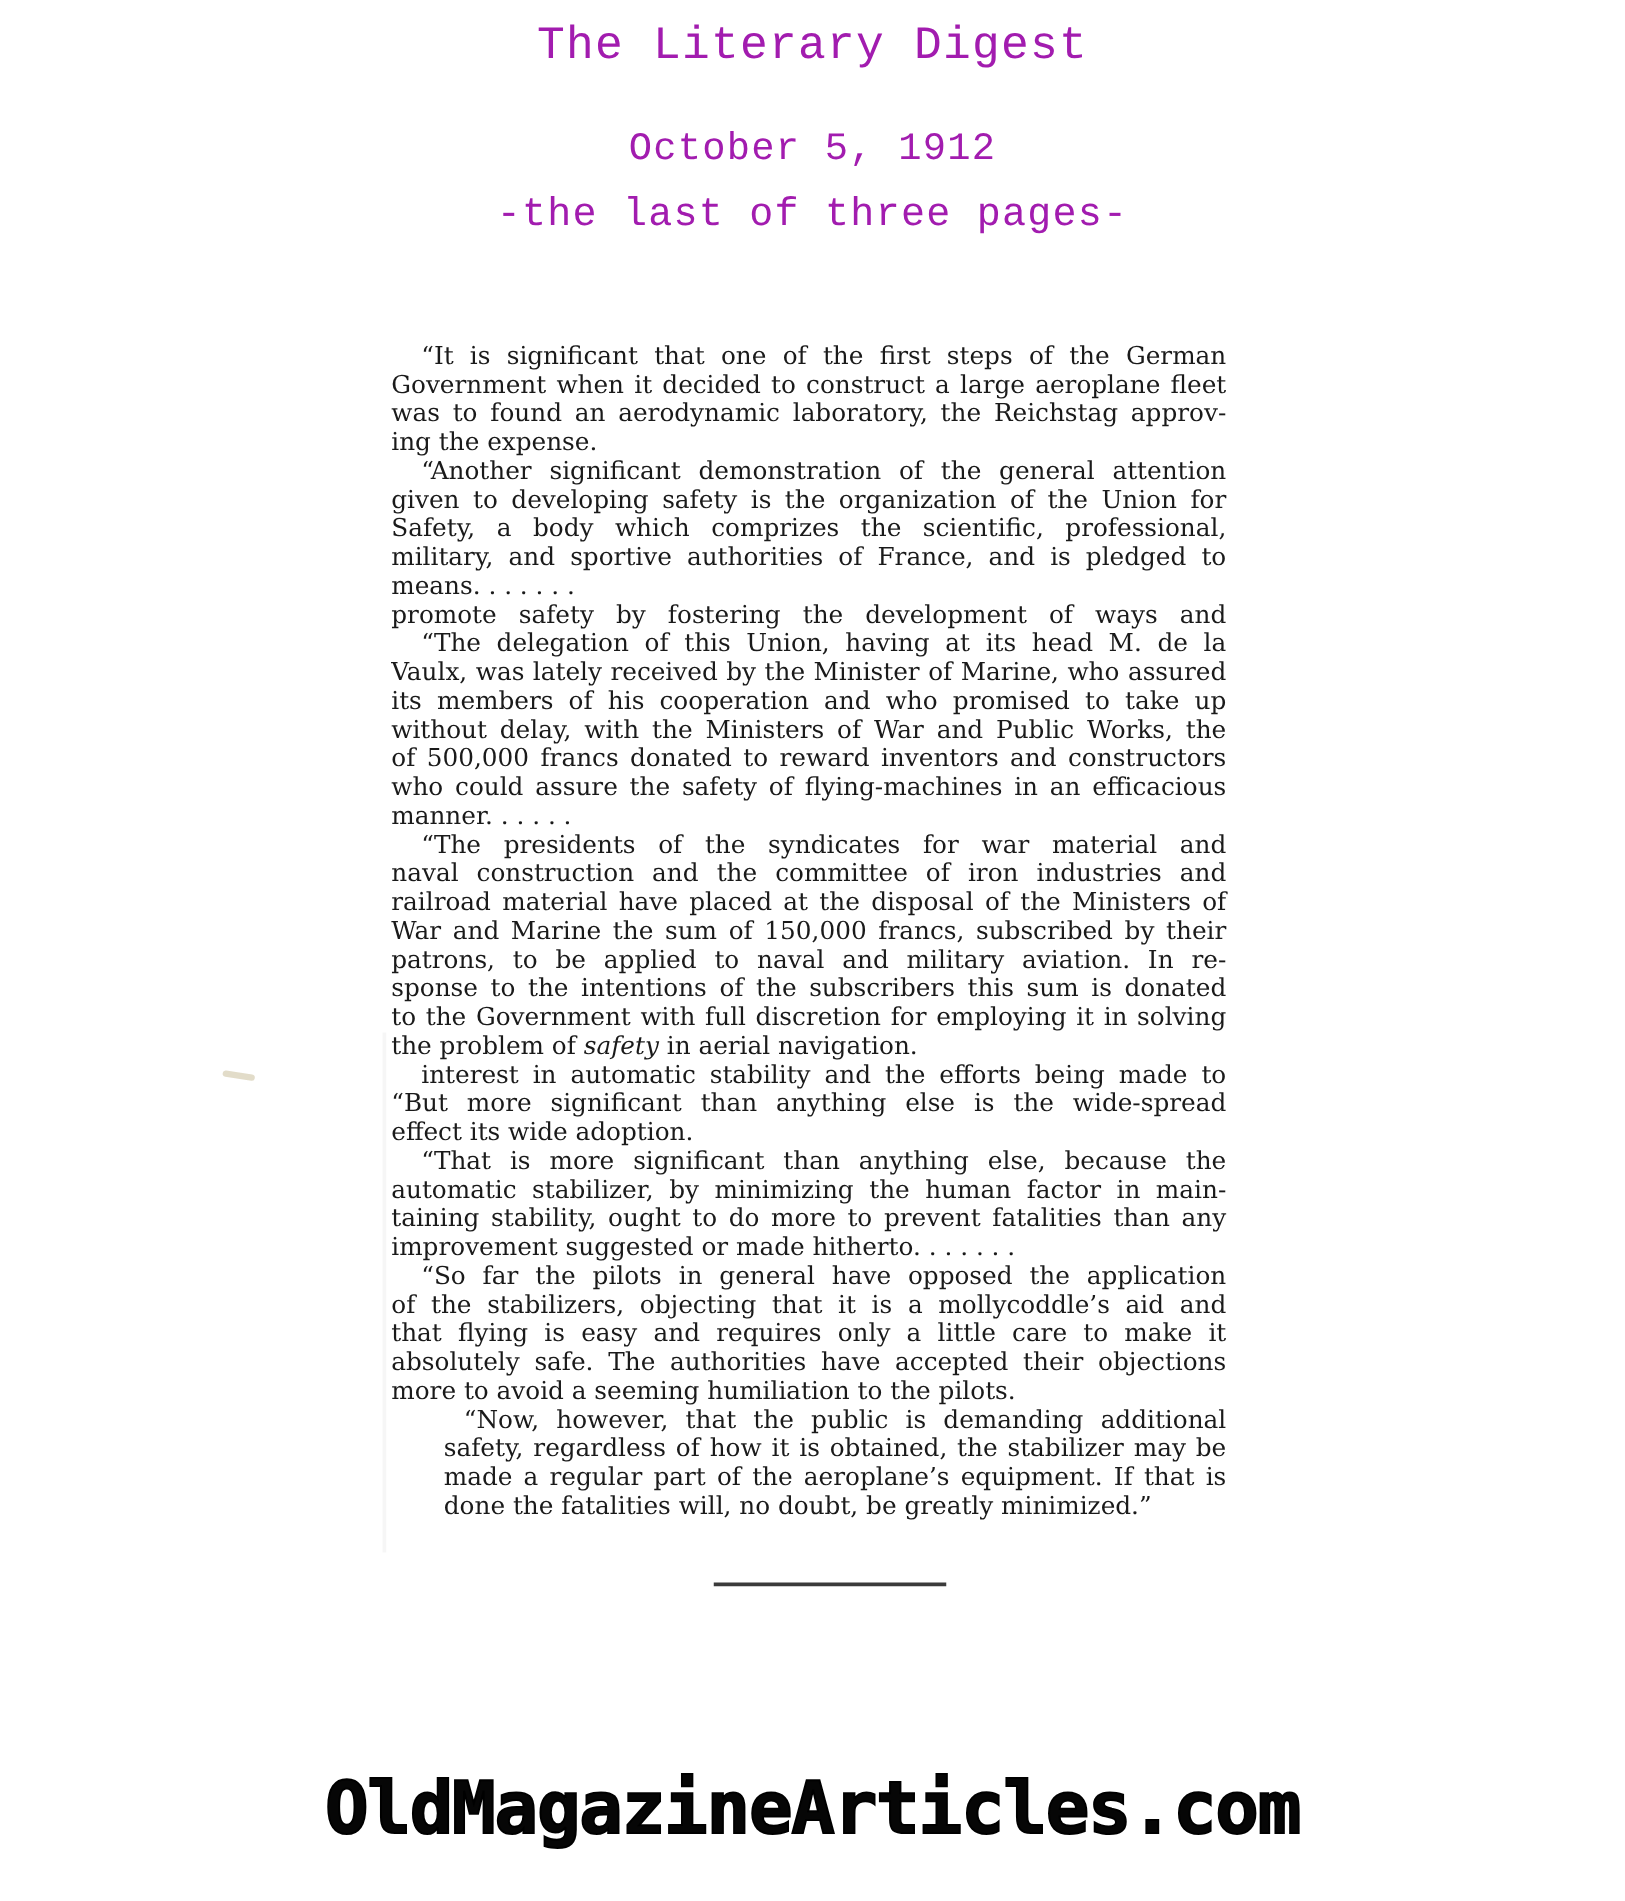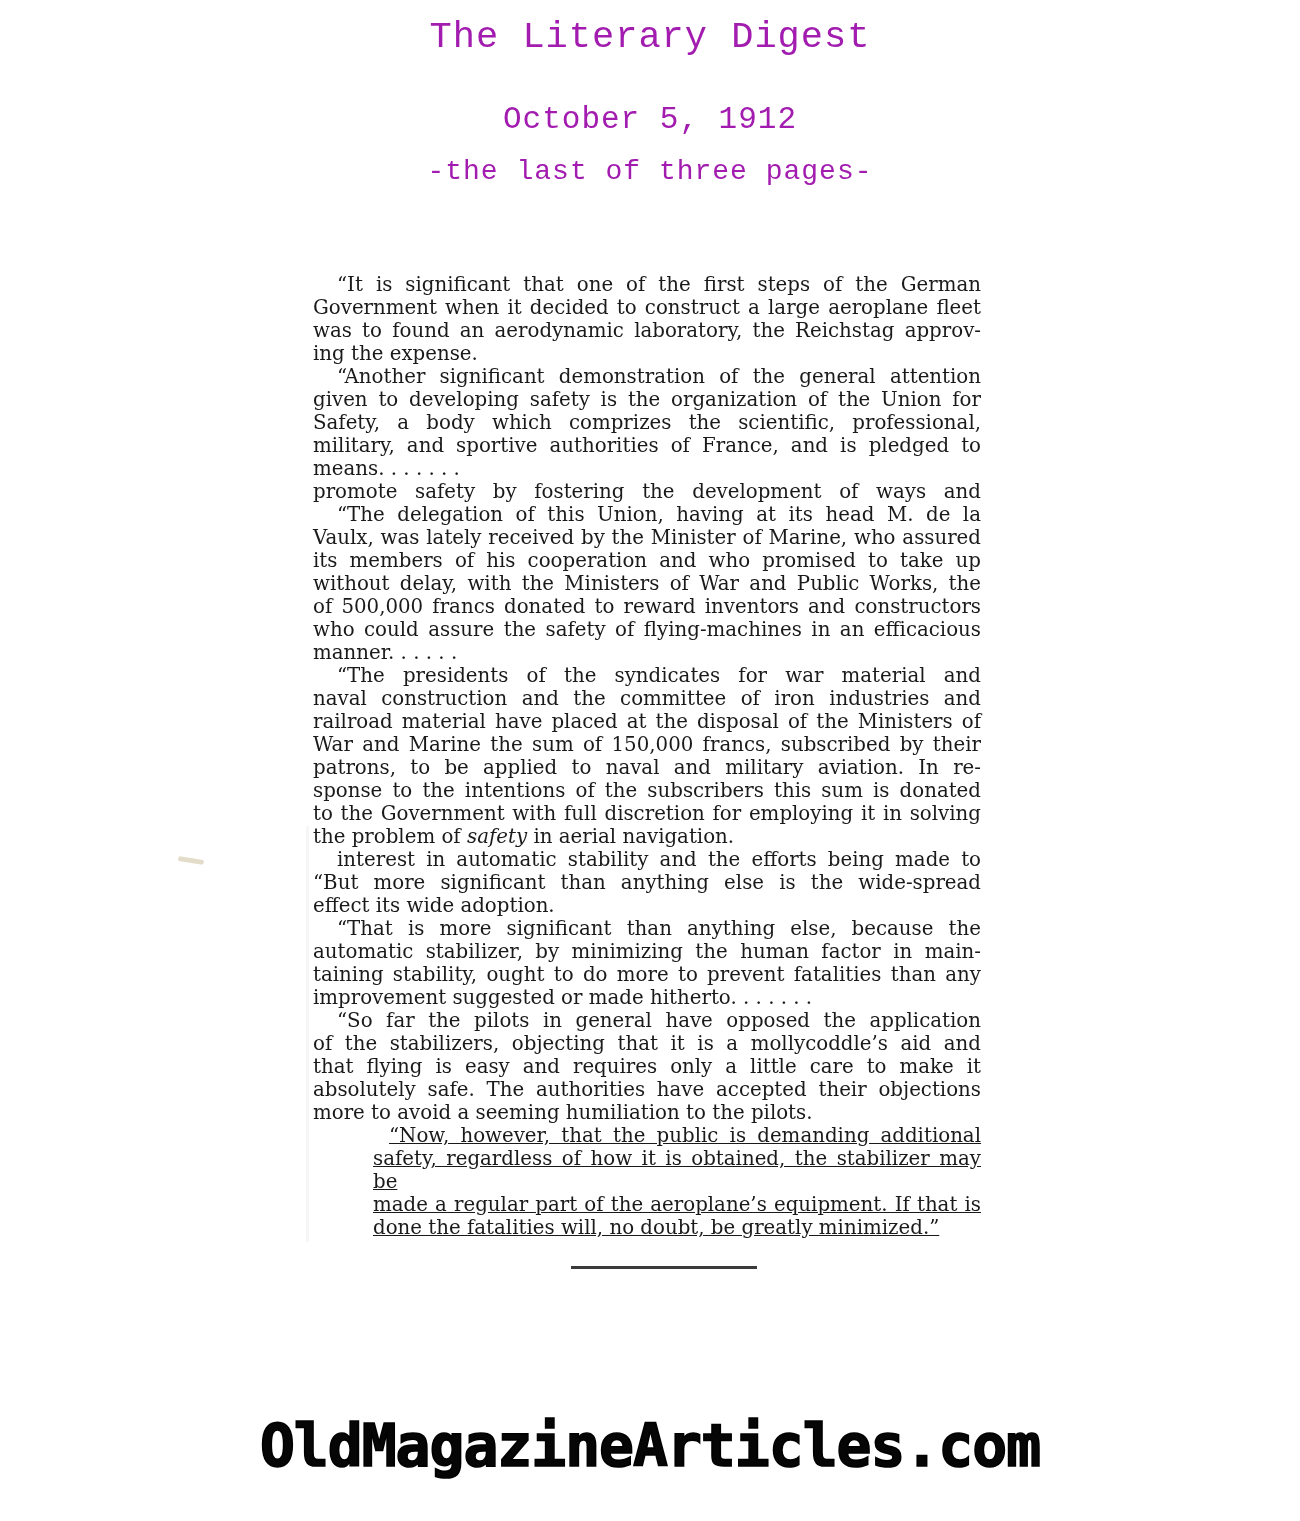--- a/index.html
+++ b/index.html
@@ -26,21 +26,21 @@
     margin-bottom: 13px;
   }
   .header .date {
     font-size: 31px;
     letter-spacing: 1px;
     line-height: 35px;
     margin-bottom: 19px;
     margin-top: 44px;
   }
   .header .subtitle {
-    font-size: 28px;
+    font-size: 32px;
     letter-spacing: 1px;
     line-height: 32px;
   }
 
   
   .article {
     position: absolute;
     left: 313px; top: 273px;
     width: 668px;
     font-size: 19.8px;
@@ -48,21 +48,21 @@
     color: #1a1a1a;
   }
   .line {
     text-align: justify;
     text-align-last: justify;
   }
   .line.last {
     text-align-last: left;
   }
   .para > .line:first-child { text-indent: 24px; }
-  .para.indent { margin-left: 60px; text-decoration: underline; }
+  .para.indent { margin-left: 42px; }
   .para.indent > .line:first-child { text-indent: 16px; }
   .italic { font-style: italic; }
 
   
   .divider {
     position: absolute;
     left: 571px; top: 1266px;
     width: 186px; height: 3px;
     background: #3b3b3b;
   }

